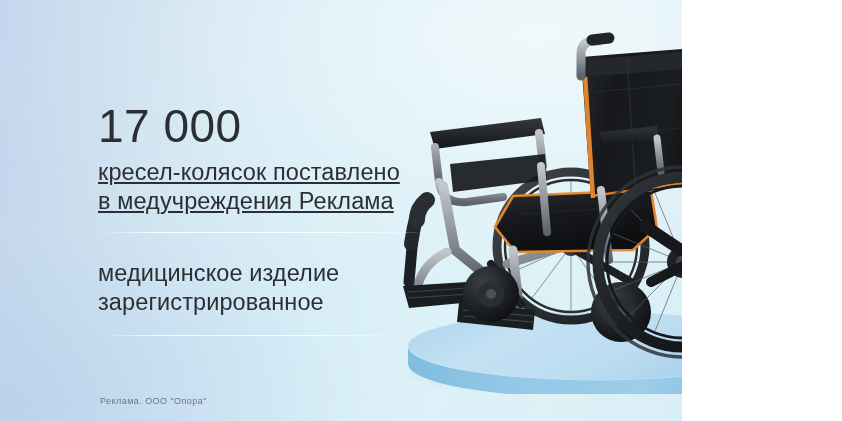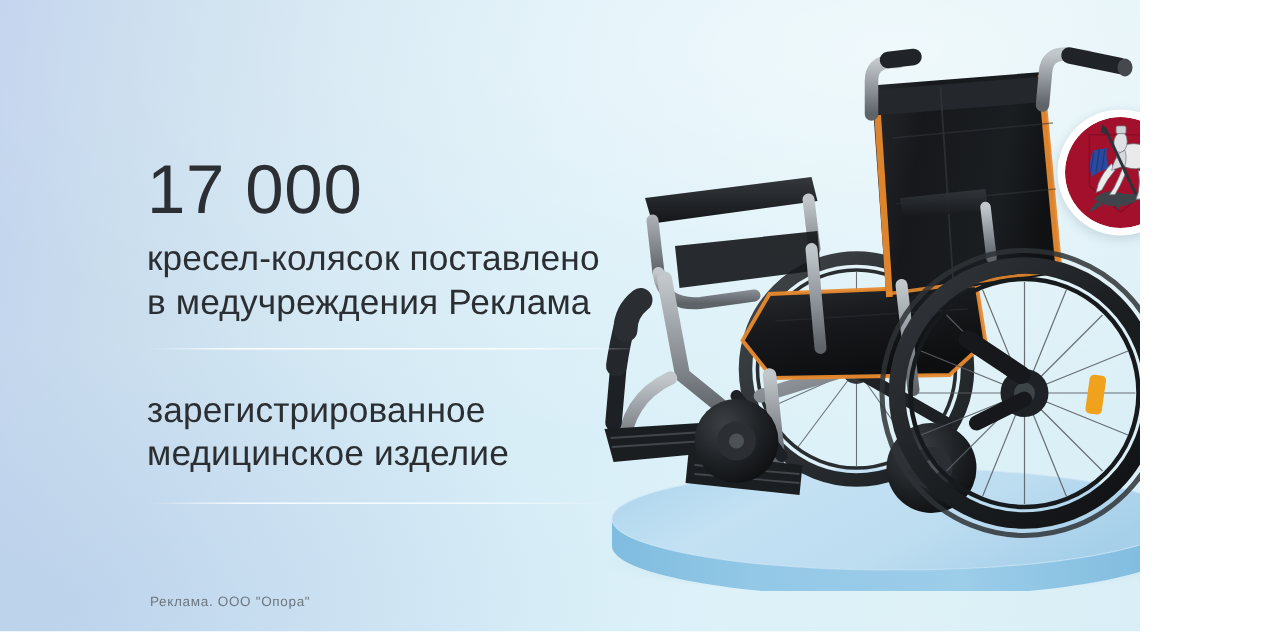--- a/index.html
+++ b/index.html
@@ -5,21 +5,21 @@
   html, body {
     margin: 0;
     padding: 0;
     background: #ffffff;
   }
   body {
     font-family: "Liberation Sans", sans-serif;
   }
   #banner {
     position: relative;
-    width: 760px;
+    width: 682px;
     height: 421px;
     overflow: hidden;
     background: linear-gradient(100deg,
         #c2d3ee 0%,
         #c8dced 12%,
         #d2e7f3 30%,
         #d8eef7 48%,
         #dcf1f8 66%,
         #ddf1f7 82%,
         #d9eef6 100%);
@@ -54,20 +54,21 @@
     color: #2b2f33;
     white-space: nowrap;
   }
   .headline-sub {
     margin-top: 6px;
     font-size: 23.5px;
     line-height: 29px;
     font-weight: 400;
     color: #2b2f33;
     letter-spacing: 0.1px;
+    text-decoration: underline;
   }
   .divider {
     margin-top: 16px;
     width: 330px;
     height: 1px;
     background: linear-gradient(90deg, rgba(255,255,255,0.0) 0%, rgba(255,255,255,0.95) 18%, rgba(255,255,255,0.95) 72%, rgba(255,255,255,0) 100%);
   }
   .claim {
     margin-top: 26px;
     font-size: 23.5px;
@@ -386,21 +387,21 @@
   </div>
 
   <div class="text-col">
     <div class="headline-number">17 000</div>
     <div class="headline-sub">
       <div>кресел-колясок поставлено</div>
       <div>в медучреждения Реклама</div>
     </div>
     <div class="divider"></div>
     <div class="claim">
+      <div>медицинское изделие</div>
       <div>зарегистрированное</div>
-      <div>медицинское изделие</div>
     </div>
     <div class="divider2"></div>
   </div>
 
   <div class="fineprint">Реклама. ООО "Опора"</div>
 
 </div>
 
 </body></html>

